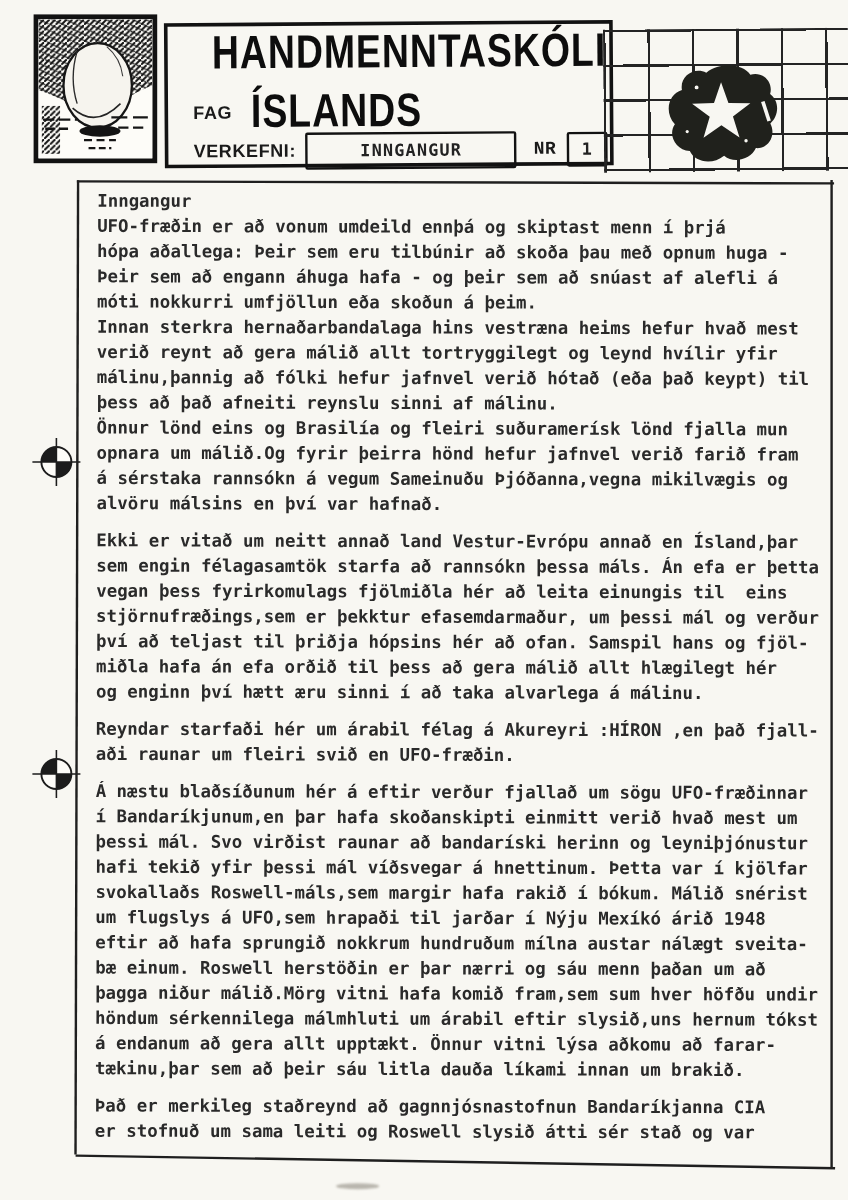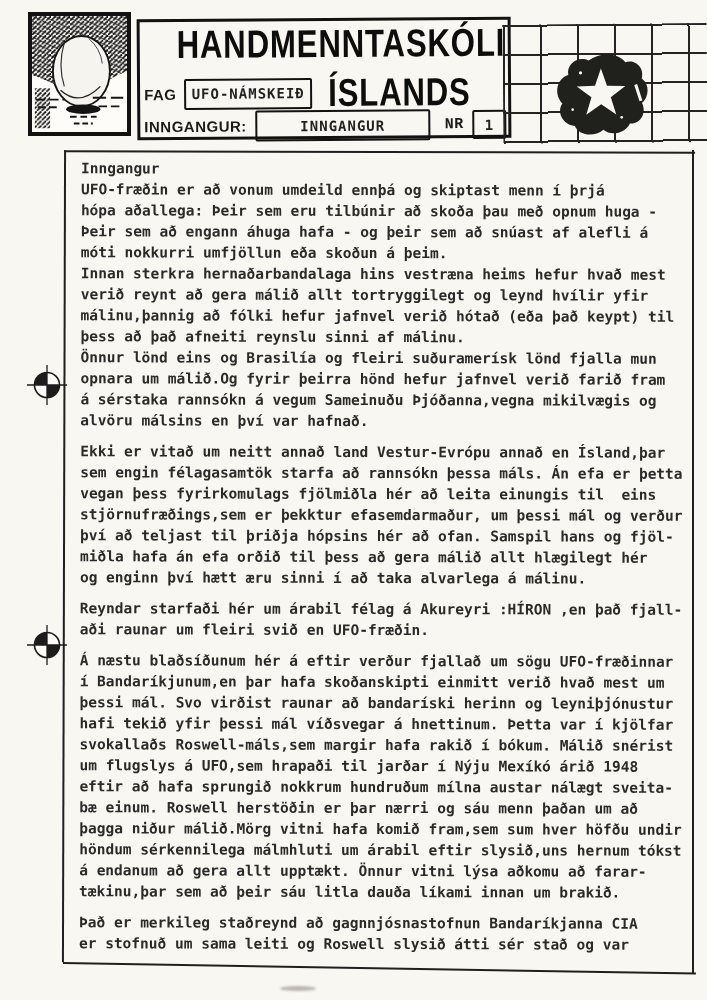--- a/index.html
+++ b/index.html
@@ -17,21 +17,21 @@
   .illus-box svg{display:block;width:100%;height:100%;}
 
   .main-box{position:absolute;left:137px;top:18px;width:374px;height:121px;
     border:3px solid #121212;transform:rotate(-0.4deg);}
   .school-title{position:absolute;left:0;right:0;top:1px;text-align:center;
     font-weight:bold;font-size:39px;letter-spacing:1px;color:#0d0d0d;
     transform:scaleX(0.80);white-space:nowrap;}
   .hdr-row{position:absolute;left:4px;right:2px;display:flex;align-items:center;}
   .row-fag{top:50px;}
   .row-verk{top:89px;}
-  .hdr-label{font-size:15px;font-weight:600;color:#1a1a1a;letter-spacing:0.5px;}
+  .hdr-label{font-size:15px;font-weight:600;color:#1a1a1a;letter-spacing:0.5px;margin-left:17px;}
   .hdr-field{height:31px;border:2.5px solid #121212;border-radius:2px;
     display:flex;align-items:center;justify-content:center;
     font-family:"DejaVu Sans Mono",monospace;font-weight:bold;font-size:14px;
     letter-spacing:1px;color:#222;background:transparent;}
   .fag-field{width:182px;margin-left:8px;}
   .verk-field{width:184px;margin-left:8px;}
   .islands{font-weight:bold;font-size:39px;color:#0d0d0d;letter-spacing:1px;
     transform:scaleX(0.80);transform-origin:left center;margin-left:16px;white-space:nowrap;}
   .nr-label{margin-left:14px;font-family:Liberation Mono, monospace;}
   .nr-field{width:35px;height:29px;margin-left:9px;}
@@ -96,25 +96,24 @@
         <line x1="40" y1="106" x2="68" y2="106" stroke-dasharray="7 4"></line>
         <line x1="44" y1="113" x2="64" y2="113" stroke-dasharray="6 3"></line>
       </g>
     </svg>
   </div>
 
   <div class="main-box">
     <div class="school-title">HANDMENNTASKÓLI</div>
     <div class="hdr-row row-fag">
       <span class="hdr-label">FAG</span>
-      <span class="hdr-field fag-field">UFO-NÁMSKEIÐ</span>
       <span class="islands">ÍSLANDS</span>
     </div>
     <div class="hdr-row row-verk">
-      <span class="hdr-label">INNGANGUR:</span>
+      <span class="hdr-label">VERKEFNI:</span>
       <span class="hdr-field verk-field">INNGANGUR</span>
       <span class="hdr-label nr-label">NR</span>
       <span class="hdr-field nr-field">1</span>
     </div>
   </div>
 
   <div class="grid-box">
     <div class="stamp">
       <svg viewBox="0 0 100 90">
         <path d="M38 14 C50 5, 68 7, 74 16 C84 13, 93 22, 90 32 C98 38, 97 50, 90 56

